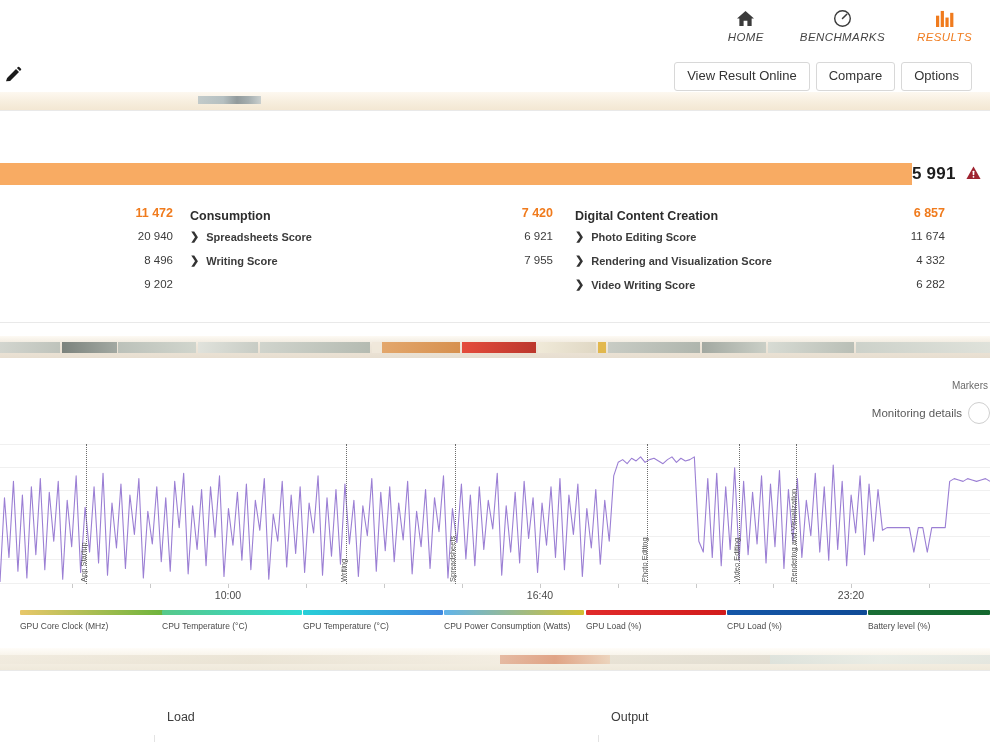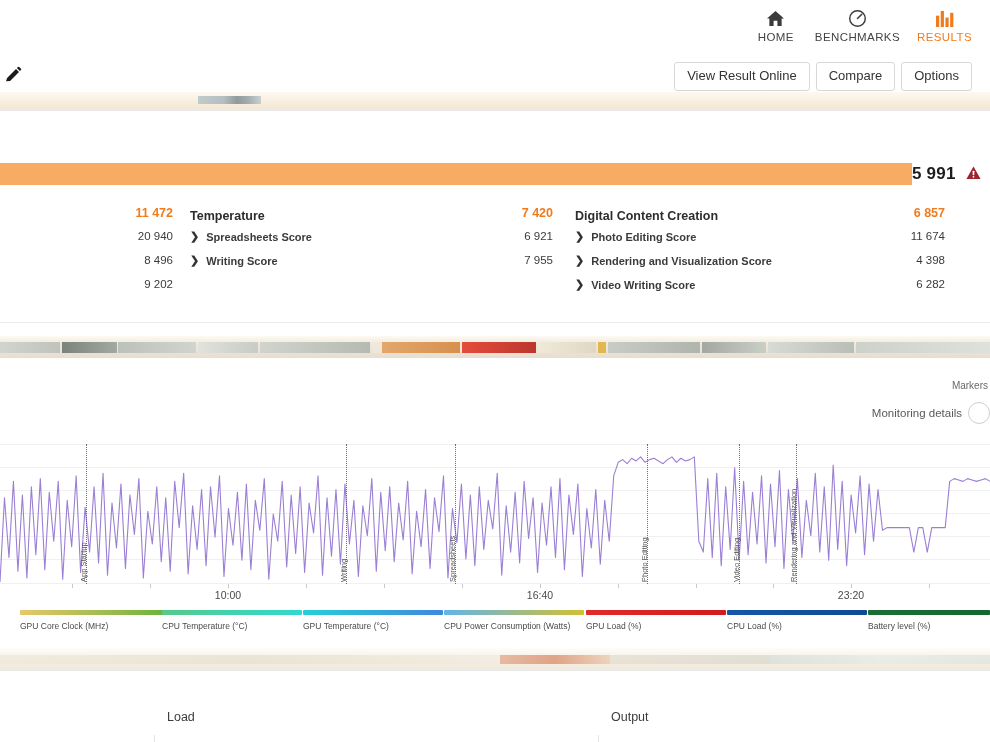--- a/index.html
+++ b/index.html
@@ -12,21 +12,21 @@
   }
   .app { position: relative; width: 990px; height: 742px; }
 
   
   .topnav {
     position: absolute; top: 0; left: 0; width: 990px; height: 56px;
     background: #ffffff;
   }
   .navitems {
     position: absolute; right: 18px; top: 8px;
-    display: flex; align-items: center; gap: 17px;
+    display: flex; align-items: center; gap: 32px; font-style: italic;
   }
   .navitem {
     display: flex; flex-direction: column; align-items: center;
     gap: 3px; cursor: pointer; min-width: 44px;
   }
   .navitem .navglyph { height: 20px; display: flex; align-items: center; justify-content: center; }
   .navitem .navlabel {
     font-size: 11.5px; letter-spacing: .4px; color: #444; white-space: nowrap;
   }
   .navitem.active .navlabel { color: #f07b1d; }
@@ -259,21 +259,21 @@
 
     <div class="cols">
 
       <div class="col col-left">
 
         <div class="rowline hdr">
           <div class="numslot">
             <span class="n big">11 472</span>
           </div>
           <div class="labslot">
-            <span class="title" style="position:static">Temperature</span>
+            <span class="title" style="position:static">Consumption</span>
           </div>
         </div>
 
         <div class="rowline sub">
           <div class="numslot">
             <span class="n sm">20 940</span>
           </div>
           <div class="labslot">
             <span class="label" style="position:static">
               <span class="chev">❯</span>
@@ -335,21 +335,21 @@
           <div class="numslot">
             <span class="n sm">7 955</span>
           </div>
           <div class="labslot">
             <span class="label" style="position:static">
               <span class="chev">❯</span>
               <span>Rendering and Visualization Score</span>
             </span>
           </div>
           <div class="farslot">
-            <span class="n sm">4 398</span>
+            <span class="n sm">4 332</span>
           </div>
         </div>
 
         <div class="rowline sub">
           <div class="labslot">
             <span class="label" style="position:static">
               <span class="chev">❯</span>
               <span>Video Writing Score</span>
             </span>
           </div>

